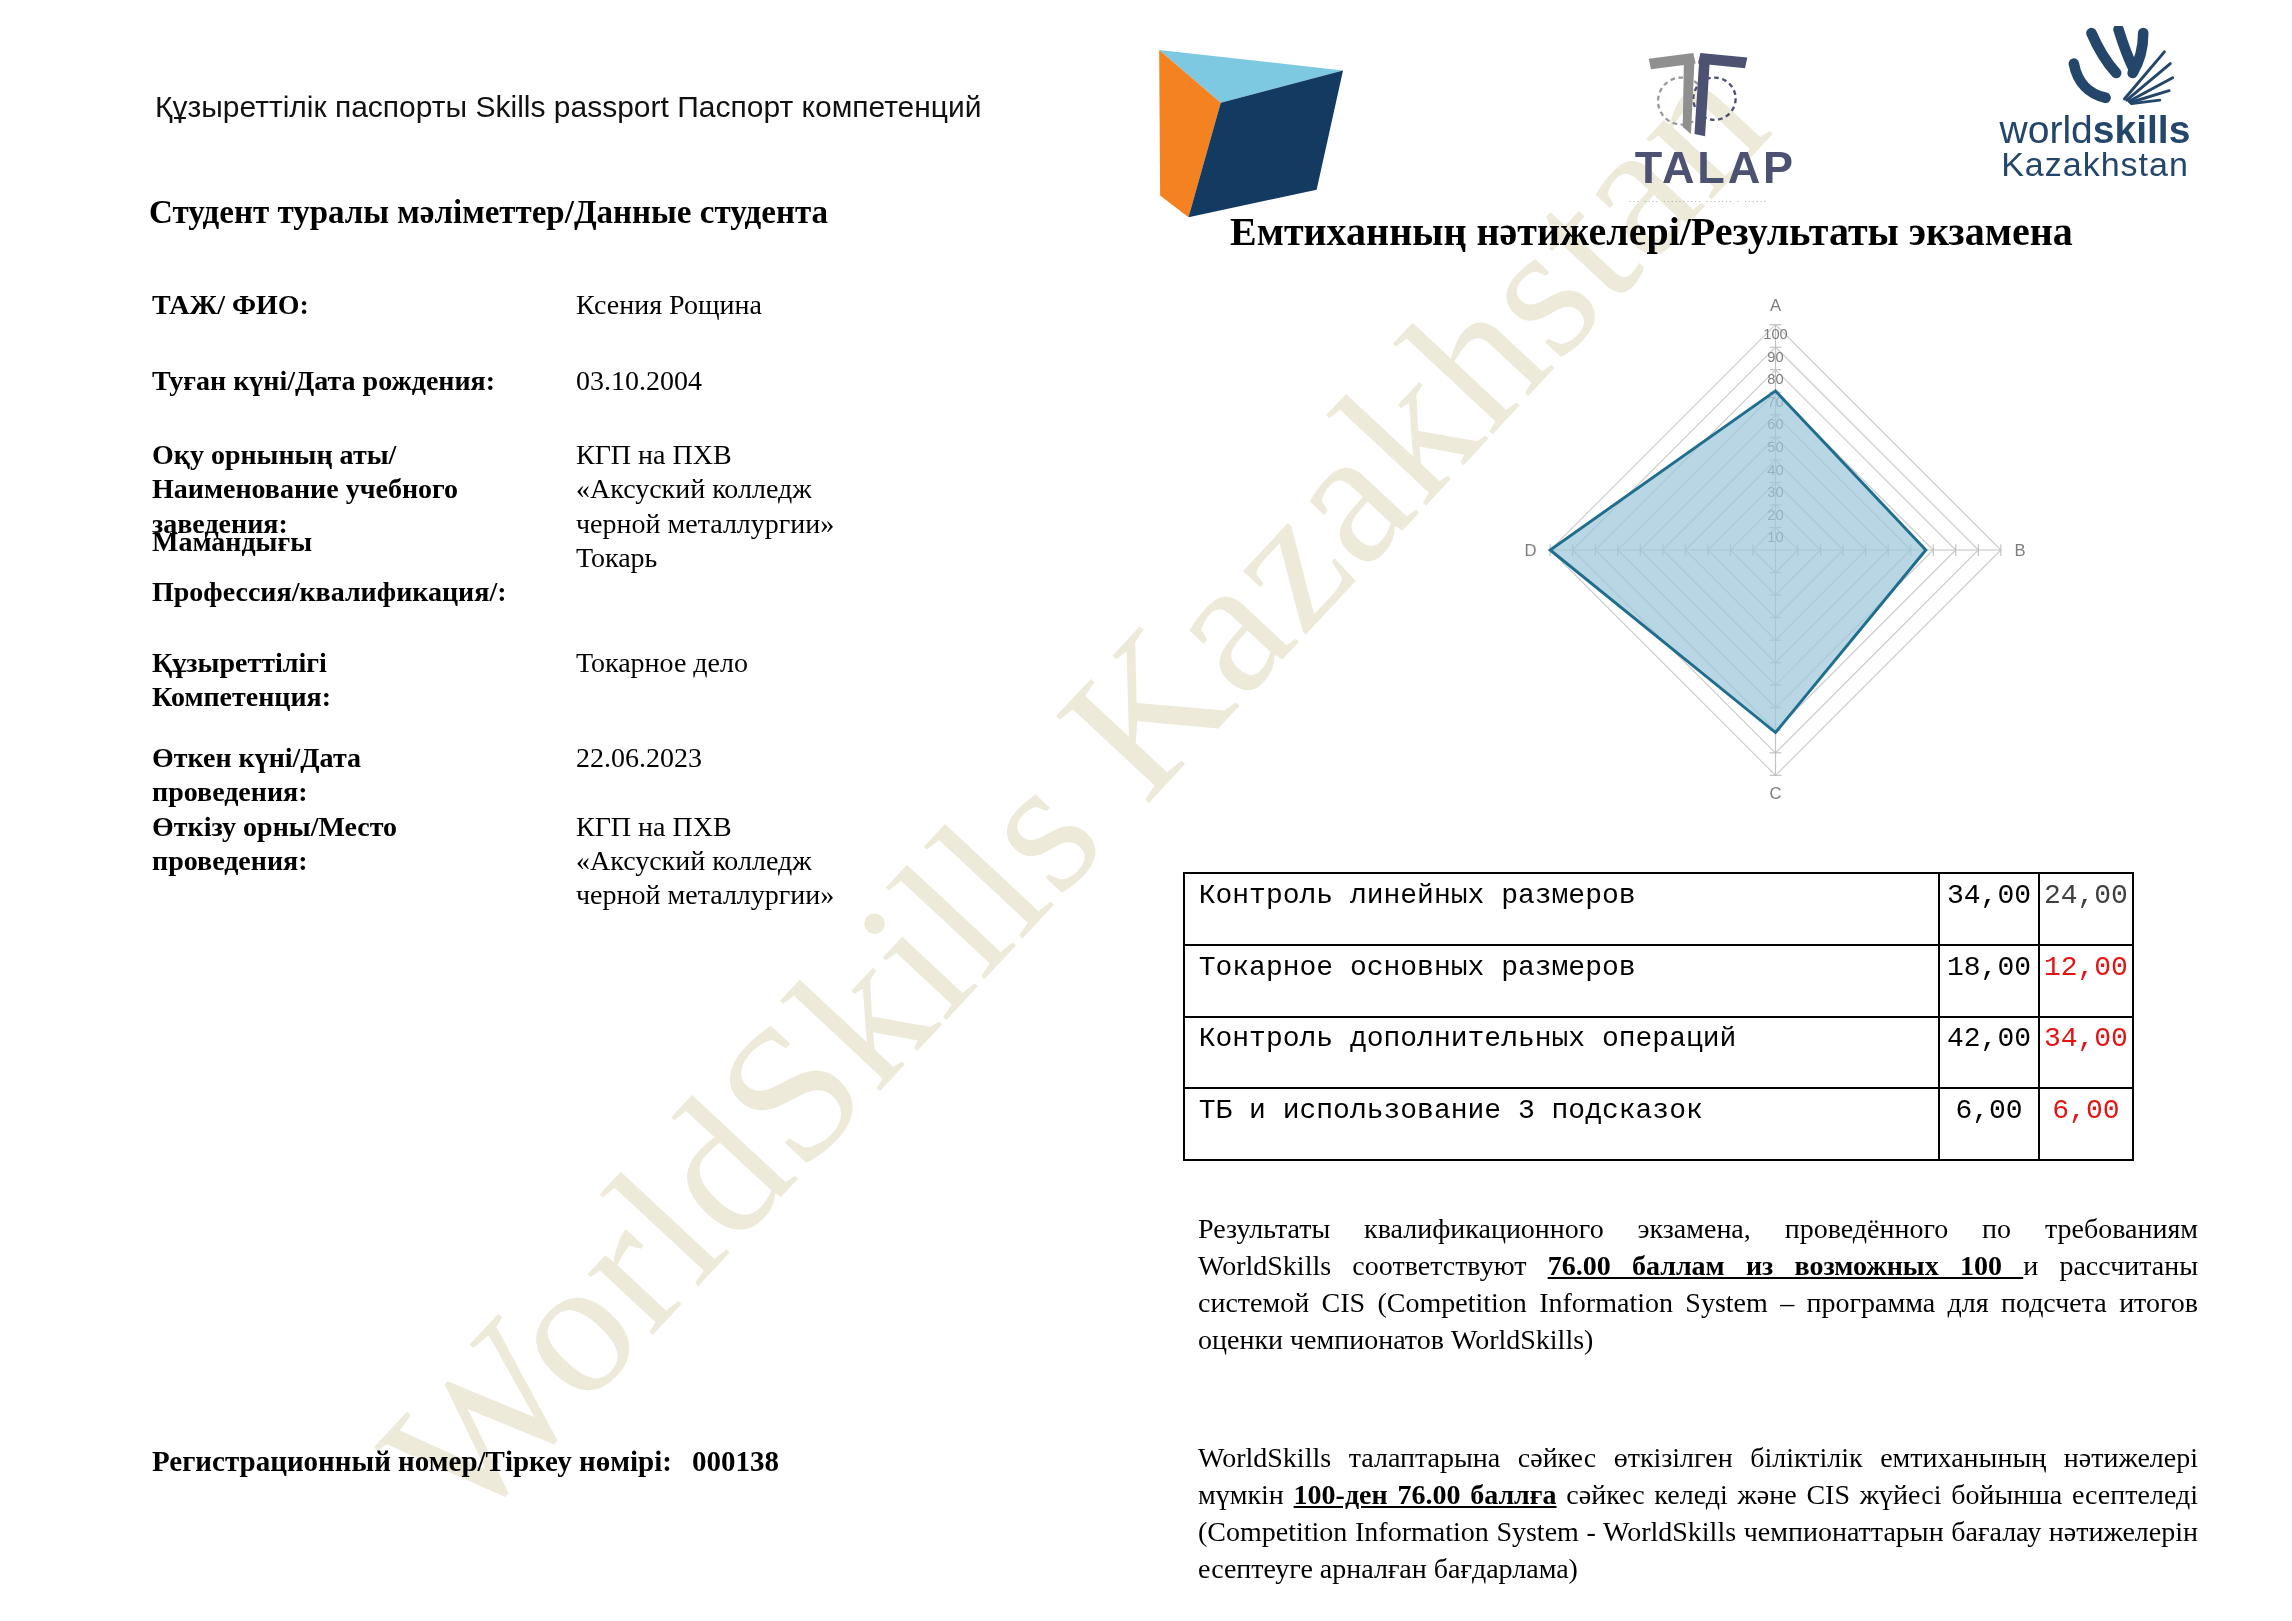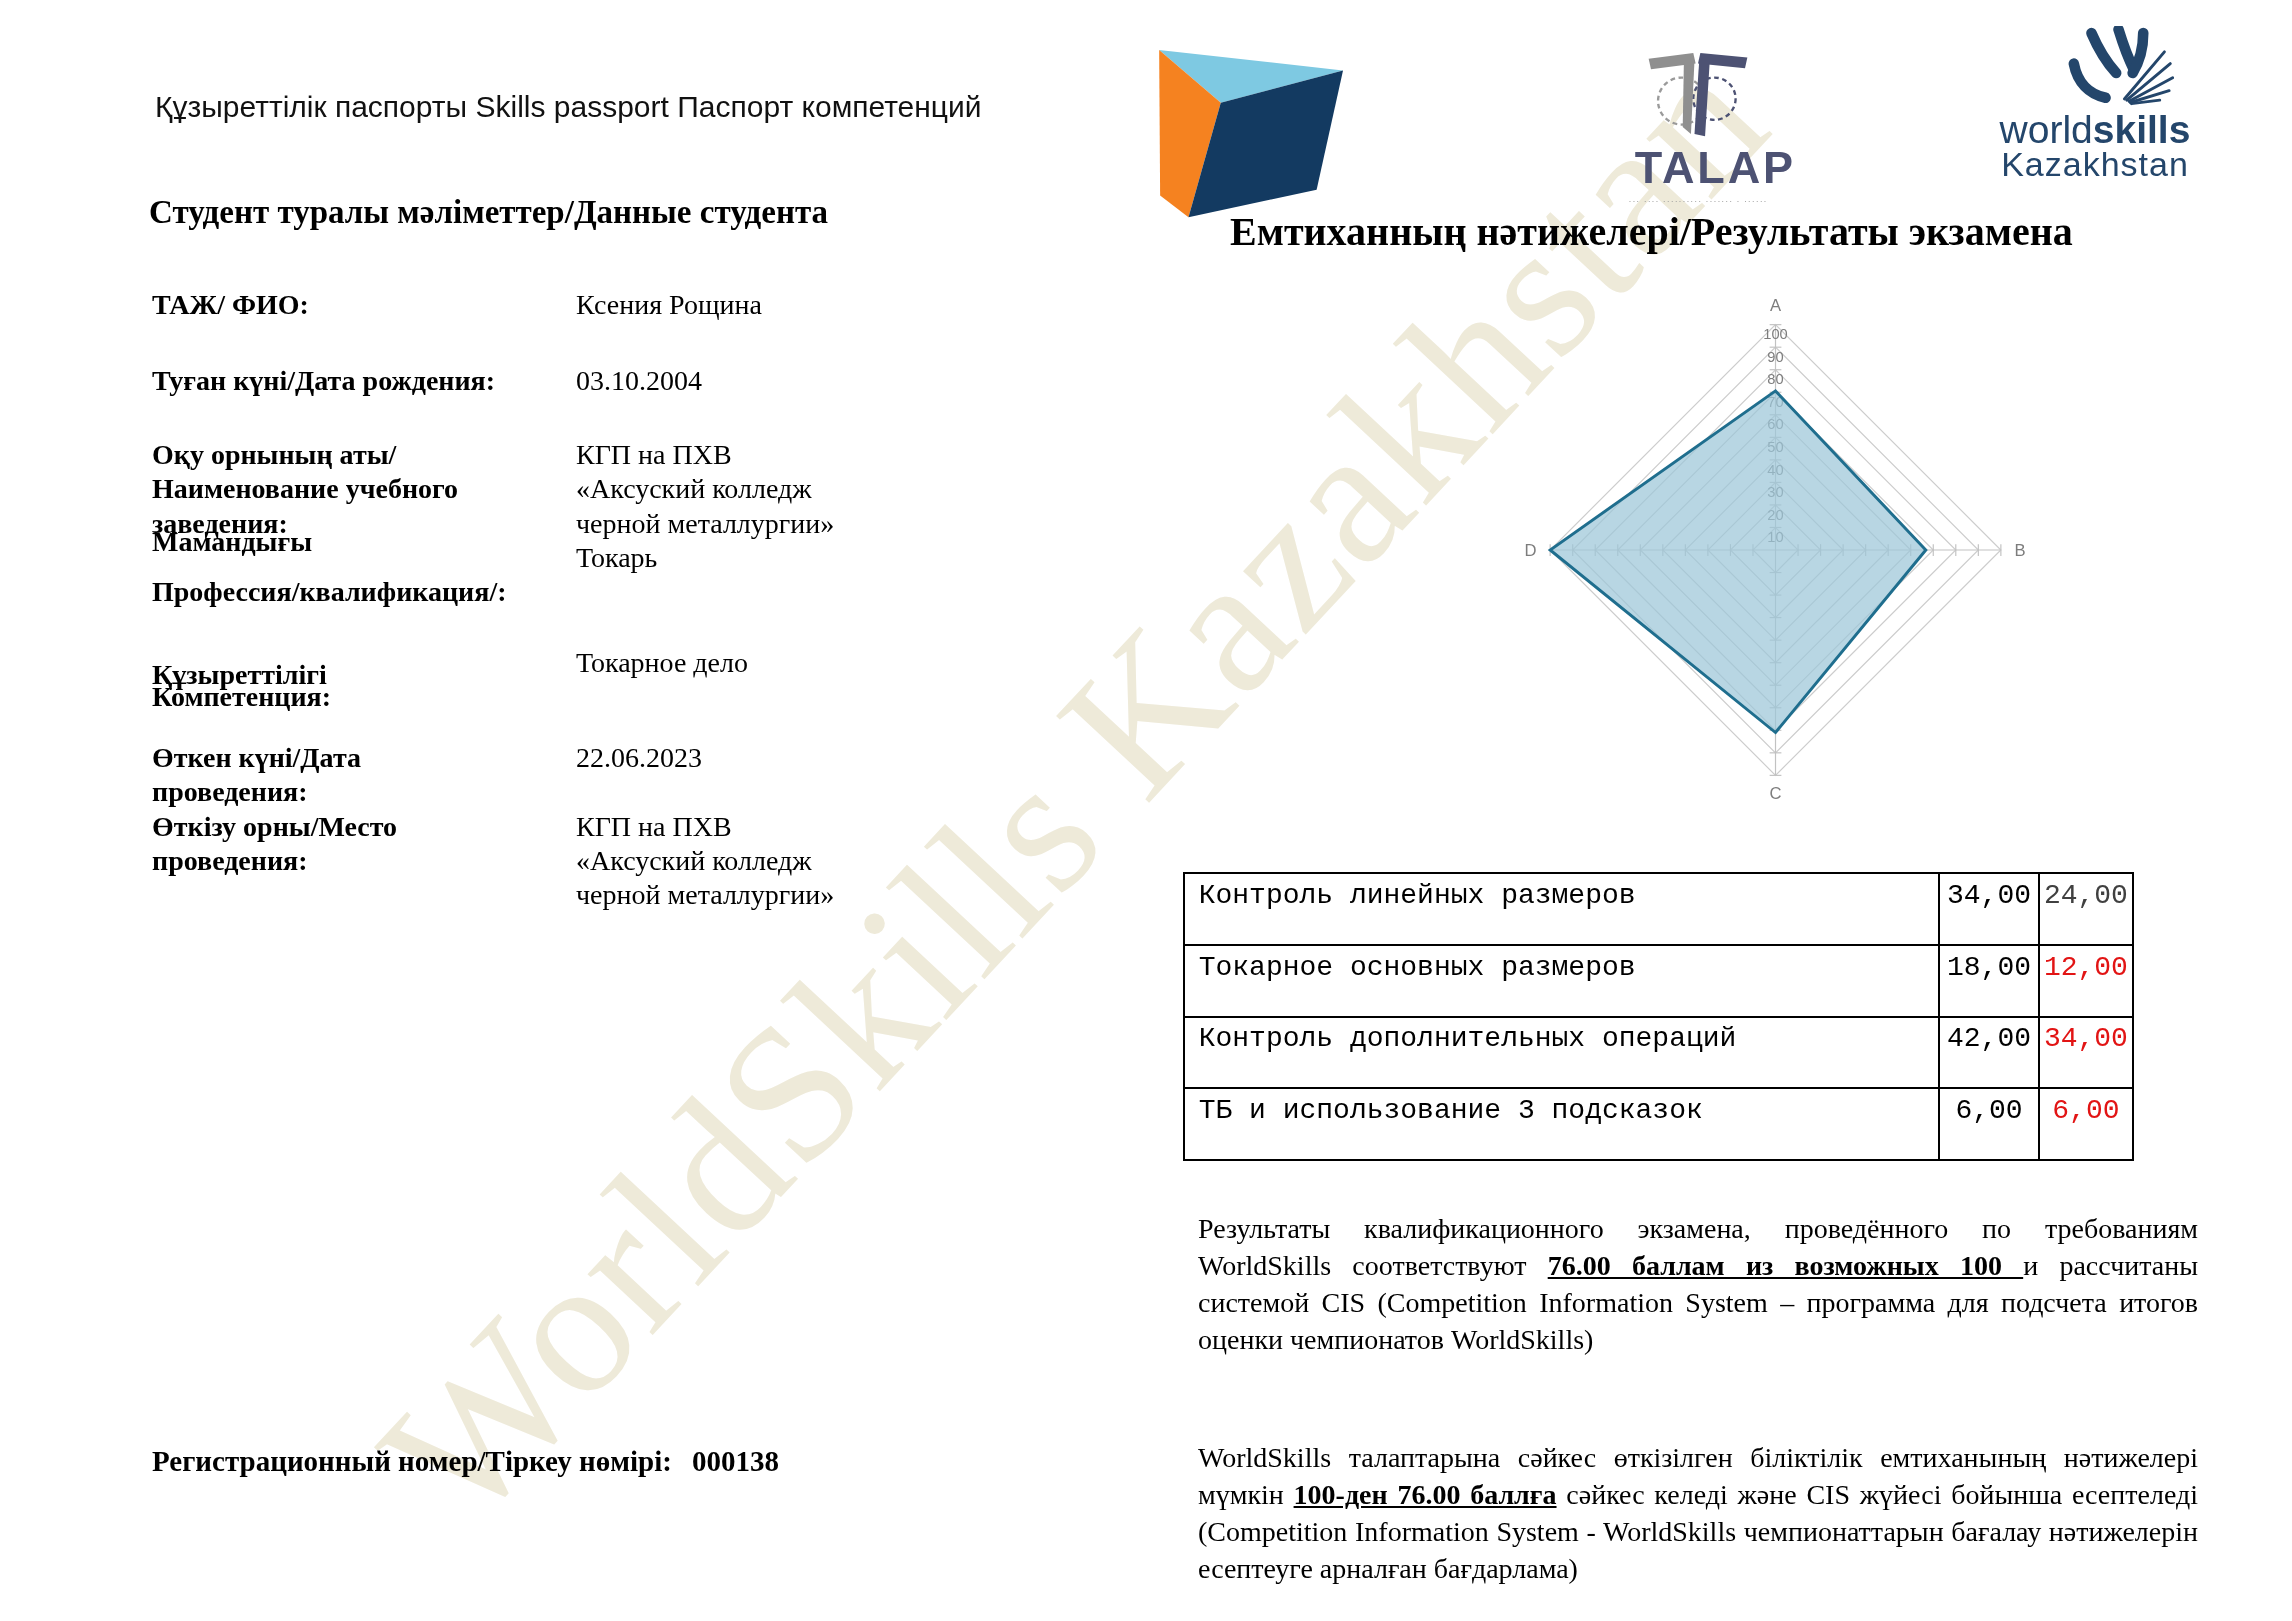--- a/index.html
+++ b/index.html
@@ -103,21 +103,21 @@
       <div class="fvalue" style="top: 365px;">03.10.2004</div>
       <div class="flabel" style="top: 439px;">Оқу орнының аты/</div>
       <div class="flabel" style="top: 473px;">Наименование учебного</div>
       <div class="flabel" style="top: 508px;">заведения:</div>
       <div class="flabel" style="top: 526px;">Мамандығы</div>
       <div class="flabel" style="top: 576px;">Профессия/квалификация/:</div>
       <div class="fvalue" style="top: 439px;">КГП на ПХВ</div>
       <div class="fvalue" style="top: 473px;">«Аксуский колледж</div>
       <div class="fvalue" style="top: 508px;">черной металлургии»</div>
       <div class="fvalue" style="top: 542px;">Токарь</div>
-      <div class="flabel" style="top: 647px; margin-top: 12px;">Құзыреттілігі</div>
+      <div class="flabel" style="top: 647px;">Құзыреттілігі</div>
       <div class="flabel" style="top: 681px;">Компетенция:</div>
       <div class="fvalue" style="top: 647px;">Токарное дело</div>
       <div class="flabel" style="top: 742px;">Өткен күні/Дата</div>
       <div class="flabel" style="top: 776px;">проведения:</div>
       <div class="fvalue" style="top: 742px;">22.06.2023</div>
       <div class="flabel" style="top: 811px;">Өткізу орны/Место</div>
       <div class="flabel" style="top: 845px;">проведения:</div>
       <div class="fvalue" style="top: 811px;">КГП на ПХВ</div>
       <div class="fvalue" style="top: 845px;">«Аксуский колледж</div>
       <div class="fvalue" style="top: 879px;">черной металлургии»</div>

